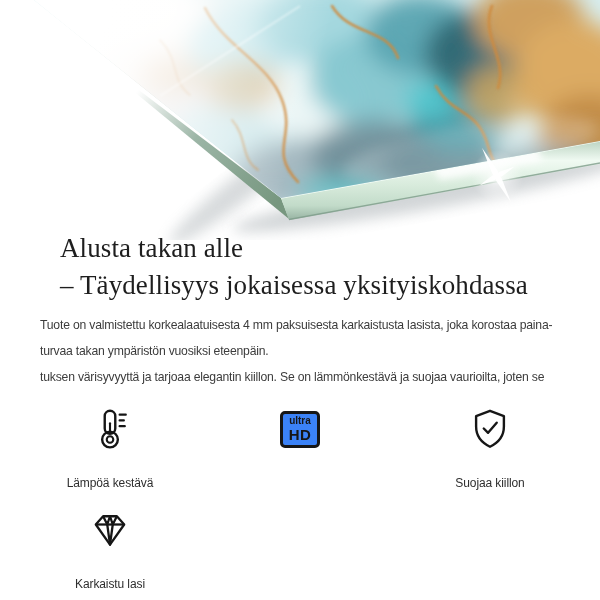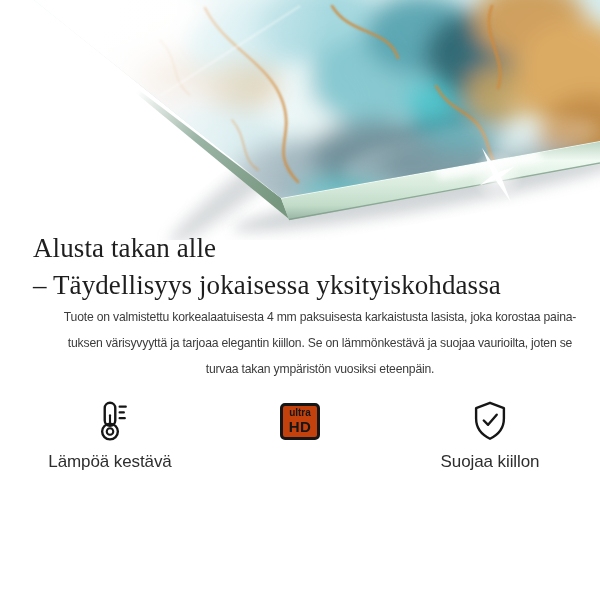--- a/index.html
+++ b/index.html
@@ -7,36 +7,36 @@
     --body-color:#3c3c3c;
     --label-color:#2e2e2e;
     --icon-color:#161616;
     --page-bg:#ffffff;
   }
   *{margin:0;padding:0;box-sizing:border-box;}
   html,body{width:600px;height:600px;overflow:hidden;background:var(--page-bg);
     font-family:"Liberation Sans", sans-serif;}
   .hero{position:relative;width:600px;height:240px;}
   .hero svg{display:block;}
-  h1{padding-left:33px;margin-top:-10px;
+  h1{padding-left:60px;margin-top:-10px;
      font-family:"Liberation Serif", serif;font-weight:400;
      font-size:27px;line-height:37px;color:var(--heading-color);letter-spacing:0.1px;}
   h1 span{display:block;white-space:nowrap;}
-  .para{padding-left:40px;margin-top:0;color:var(--body-color);
-        font-size:12.2px;line-height:26px;letter-spacing:-0.2px;text-align:center;}
+  .para{padding-left:40px;margin-top:8px;color:var(--body-color);
+        font-size:12.2px;line-height:26px;letter-spacing:-0.2px;}
   .para span{display:block;white-space:nowrap;}
   .features{margin:16px 0 0 15px;width:570px;display:grid;
             grid-template-columns:1fr 1fr 1fr;row-gap:17px;}
   .feature{display:flex;flex-direction:column;align-items:center;}
   .icon-box{height:46px;display:flex;align-items:center;justify-content:center;}
-  .feature .label{margin-top:8px;font-size:17px;letter-spacing:-0.1px;
+  .feature .label{margin-top:24px;font-size:12px;letter-spacing:-0.1px;
                   color:var(--label-color);text-align:center;white-space:nowrap;}
   .uhd-box{width:40px;height:37px;border:3px solid var(--icon-color);border-radius:5px;
            display:flex;flex-direction:column;align-items:center;justify-content:center;
-           line-height:1;background:#c2410c;}
+           line-height:1;background:#3b82f6;}
   .uhd-top{font-size:10px;font-weight:700;color:var(--icon-color);margin-bottom:1px;}
   .uhd-bottom{font-size:15px;font-weight:700;color:var(--icon-color);letter-spacing:0.5px;}
   .ic{stroke:var(--icon-color);fill:none;stroke-width:2.5;}
 </style>
 </head>
 <body>
 
 <div class="hero">
   <svg width="600" height="240" viewBox="0 0 600 240">
     <defs>
@@ -146,22 +146,22 @@
   </svg>
 </div>
 
 <h1>
   <span>Alusta takan alle</span>
   <span>– Täydellisyys jokaisessa yksityiskohdassa</span>
 </h1>
 
 <div class="para">
   <span>Tuote on valmistettu korkealaatuisesta 4 mm paksuisesta karkaistusta lasista, joka korostaa paina-</span>
+  <span>turvaa takan ympäristön vuosiksi eteenpäin.</span>
   <span>tuksen värisyvyyttä ja tarjoaa elegantin kiillon. Se on lämmönkestävä ja suojaa vaurioilta, joten se</span>
-  <span>turvaa takan ympäristön vuosiksi eteenpäin.</span>
 </div>
 
 <div class="features">
 
   <div class="feature">
     <div class="icon-box">
       <svg width="46" height="46" viewBox="0 0 48 48" class="ic" stroke-linecap="round">
         <rect x="18.5" y="5" width="11" height="24" rx="5.5"></rect>
         <circle cx="24" cy="35" r="8.2"></circle>
         <circle cx="24" cy="35" r="3.4" stroke-width="2.2"></circle>
@@ -186,16 +186,27 @@
   <div class="feature">
     <div class="icon-box">
       <svg width="46" height="46" viewBox="0 0 48 48" class="ic" stroke-linejoin="round" stroke-linecap="round">
         <path d="M24 5 L38.5 10.5 V21.5 C38.5 31.5 32.5 38.5 24 42.5 C15.5 38.5 9.5 31.5 9.5 21.5 V10.5 Z"></path>
         <polyline points="17.5,23.5 22,28 31,17.5"></polyline>
       </svg>
     </div>
     <div class="label">Suojaa kiillon</div>
   </div>
 
+  <div class="feature">
+    <div class="icon-box">
+      <svg width="46" height="44" viewBox="0 0 48 48" class="ic" stroke-width="2.3" stroke-linejoin="round">
+        <path d="M8.5,18 L16.5,9 H31.5 L39.5,18 L24,40 Z"></path>
+        <line x1="8.5" y1="18" x2="39.5" y2="18"></line>
+        <path d="M16.5,9 L21,18 L24,9 L27,18 L31.5,9"></path>
+        <path d="M21,18 L24,40 L27,18"></path>
+      </svg>
+    </div>
+    <div class="label">Karkaistu lasi</div>
+  </div>
 
 
 
 </div>
 
 </body></html>

